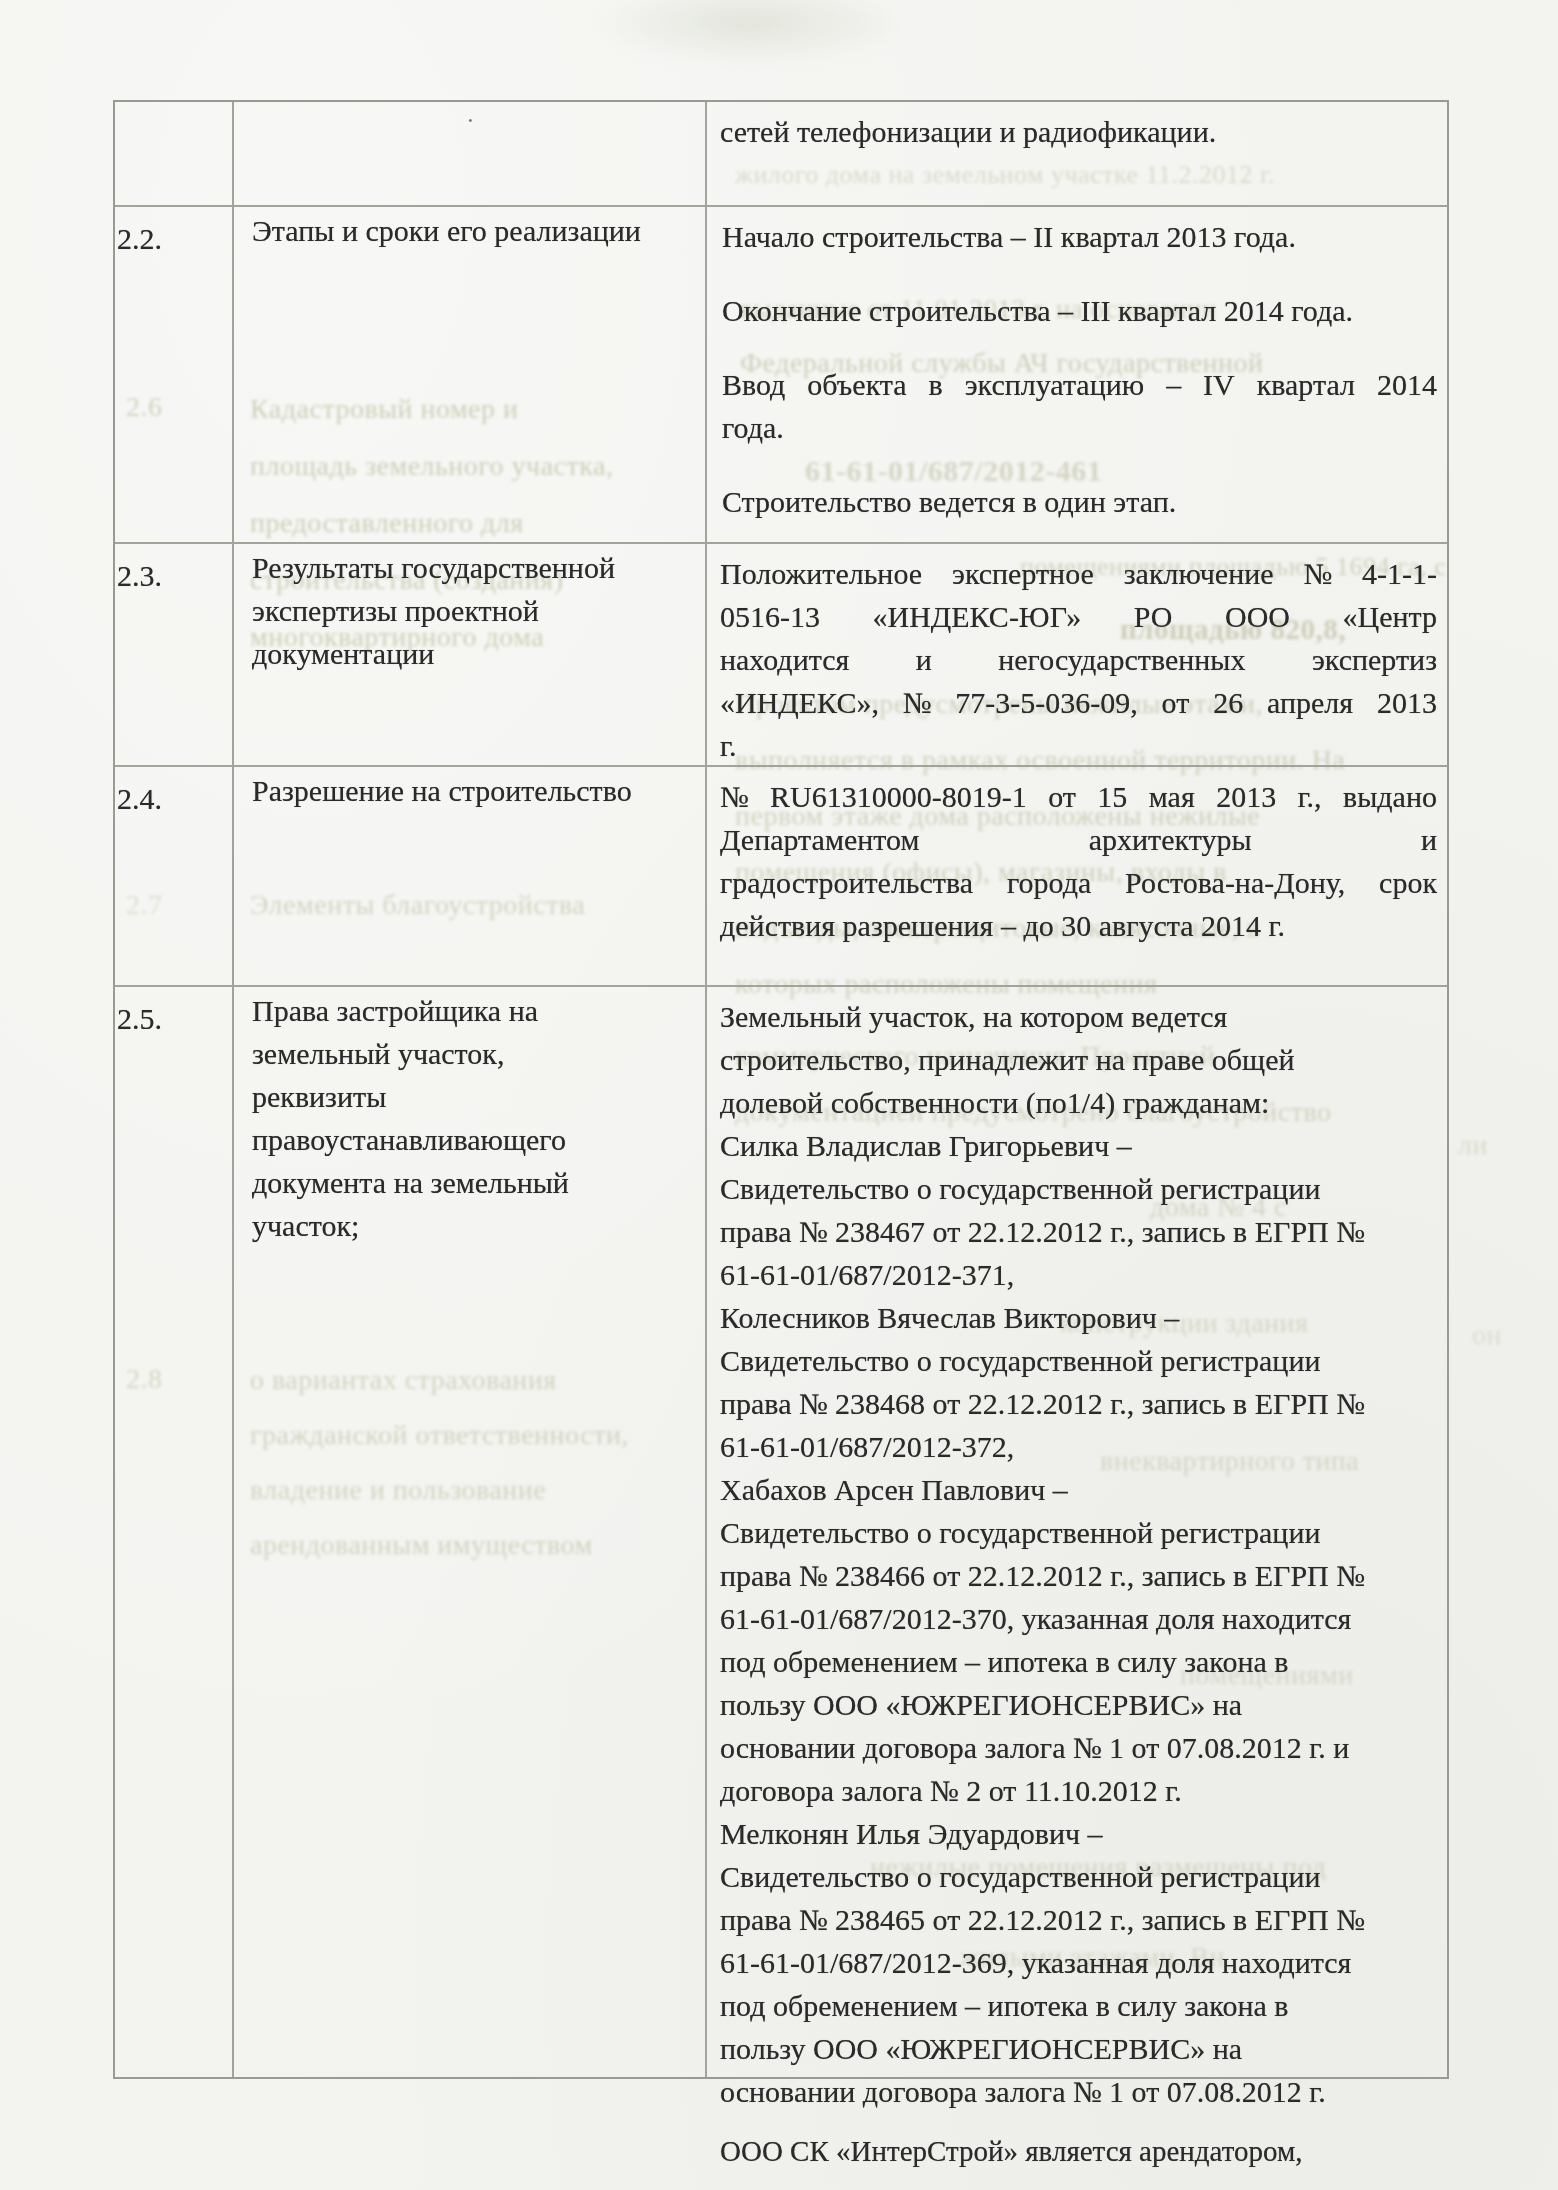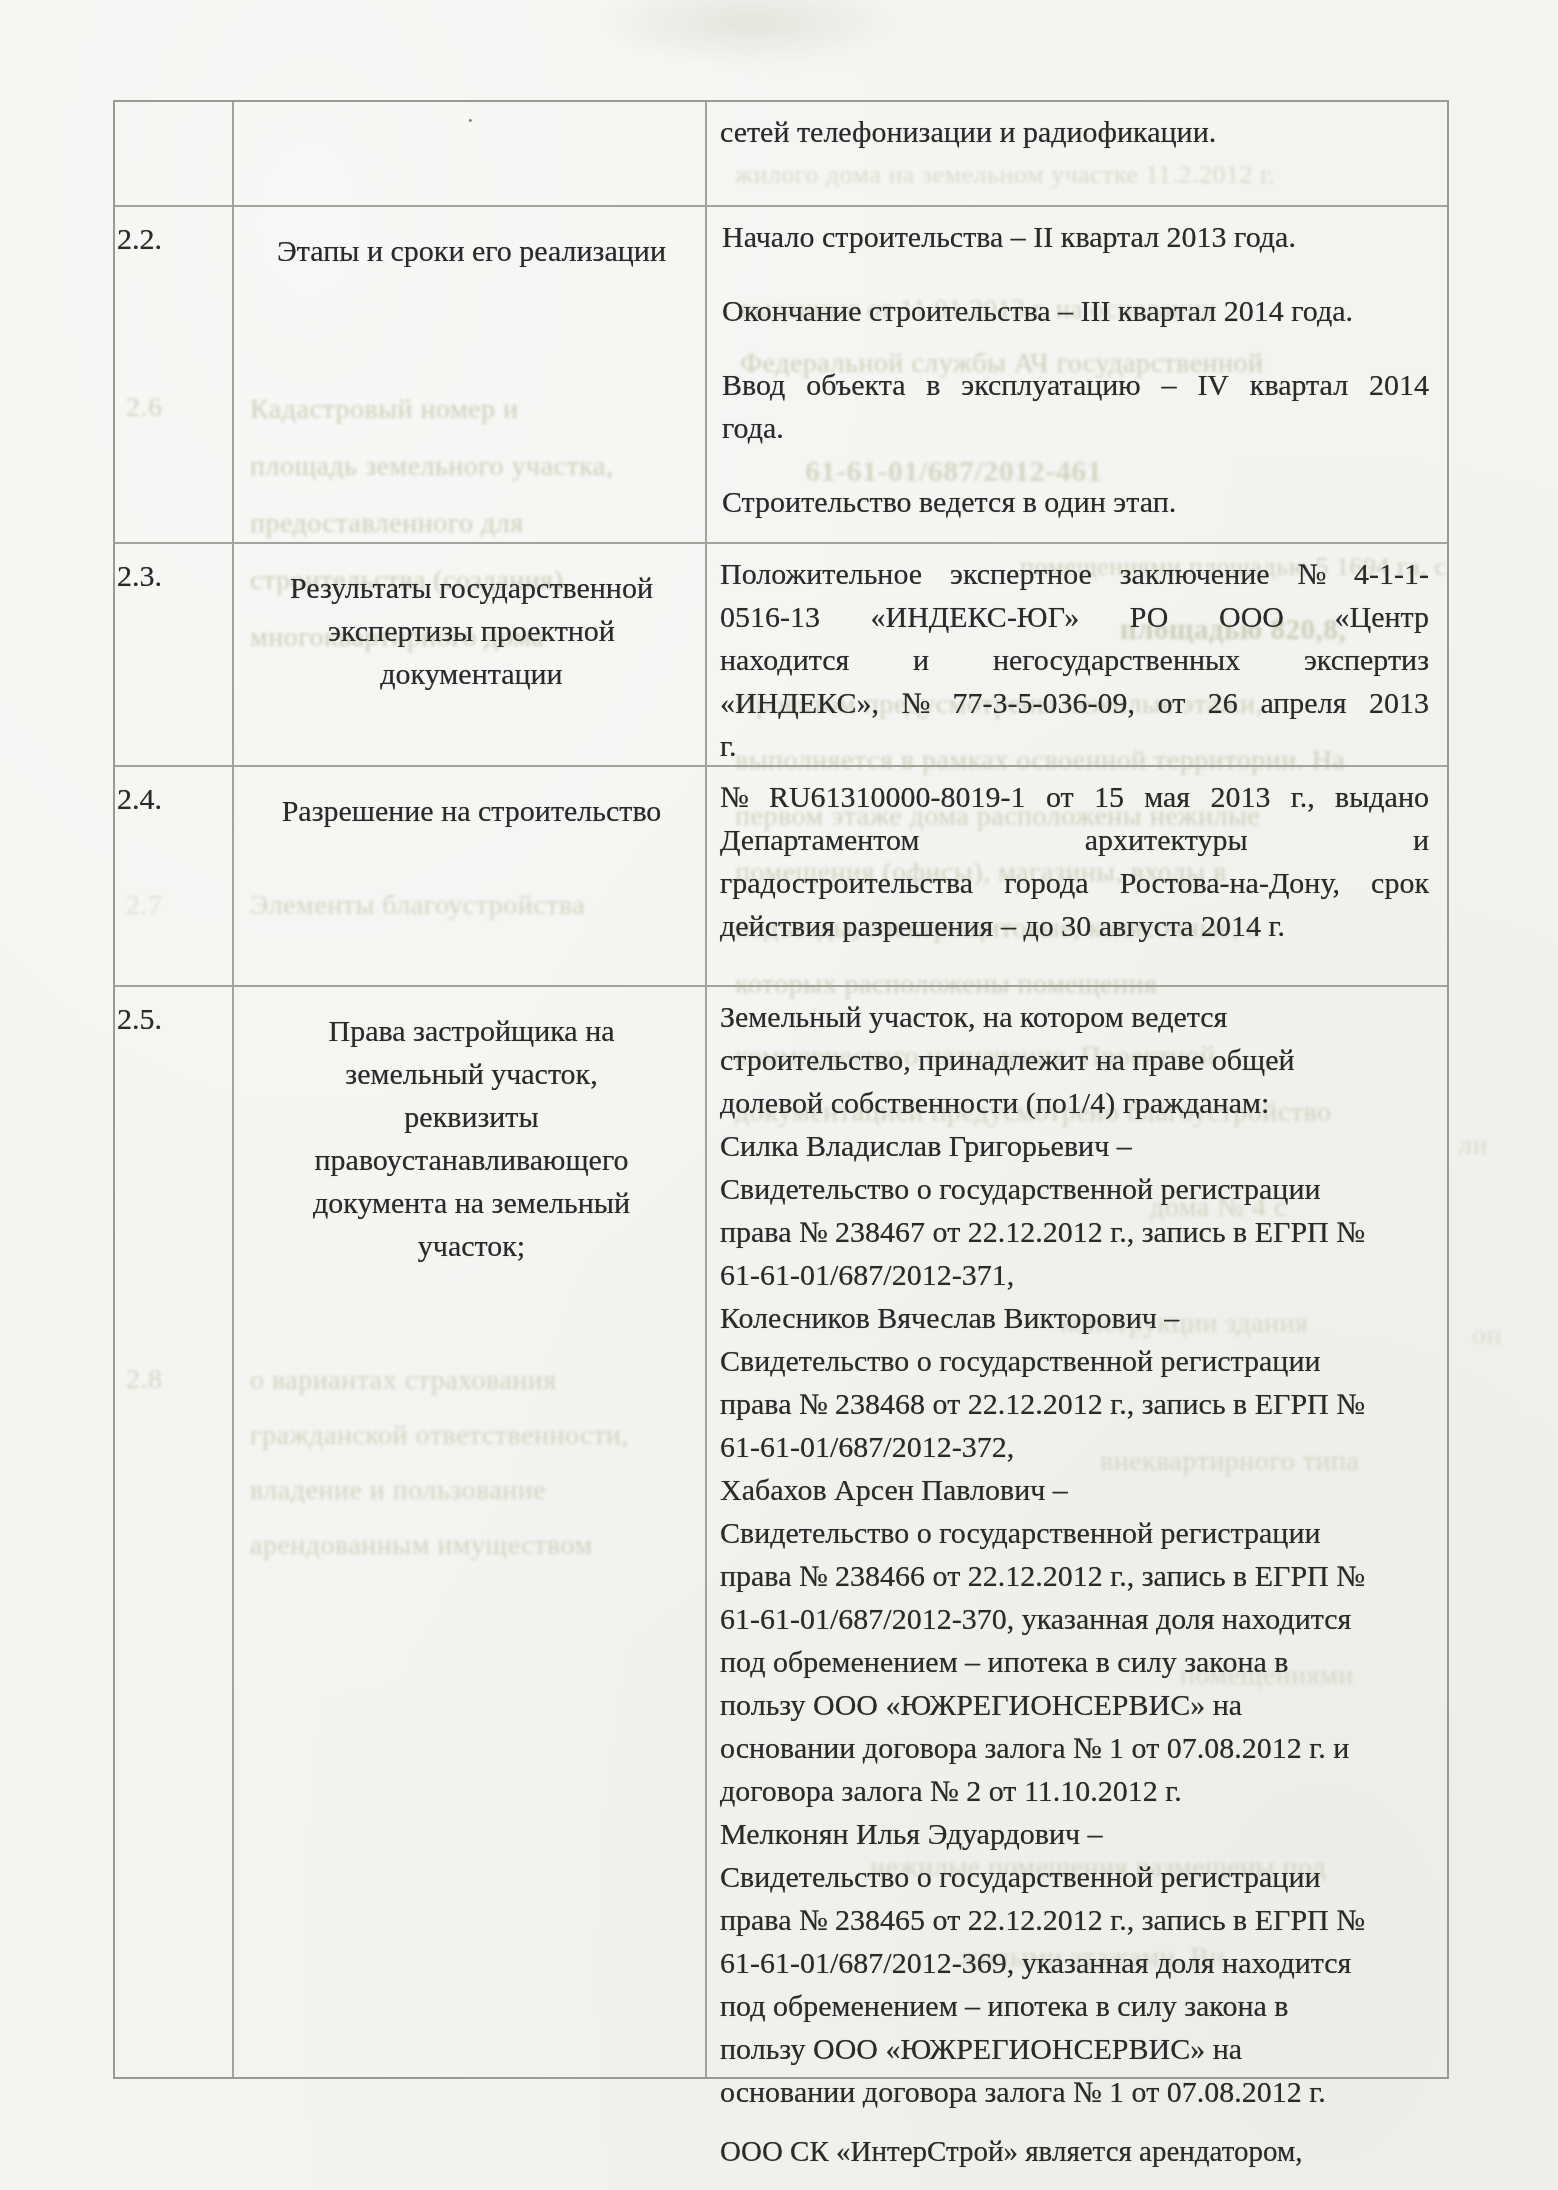--- a/index.html
+++ b/index.html
@@ -51,22 +51,22 @@
     border-bottom:2px solid #a3a39b;
     box-sizing:border-box;
     position:relative;
     font-size:30px;
     line-height:43px;
     text-shadow:0 0 .7px rgba(35,35,35,.6);
   }
   .cell.lastcol{border-right:none;}
   .cell.lastrow{border-bottom:none;}
   .c1{padding:10px 0 0 2px;}
-  .c2{padding:22px 14px 0 18px;text-align:center;}
-  .c3{padding:8px 18px 0 13px;}
+  .c2{padding:2px 14px 0 18px;}
+  .c3{padding:8px 10px 0 13px;}
   .para{margin:0 0 31px 2px;}
   .jflex{display:flex;justify-content:space-between;}
   .final-line{margin-top:19px;font-size:29px;line-height:38.6px;}
 </style>
 </head>
 <body>
 
 <div class="page">
 
   <div class="smudge"></div>

